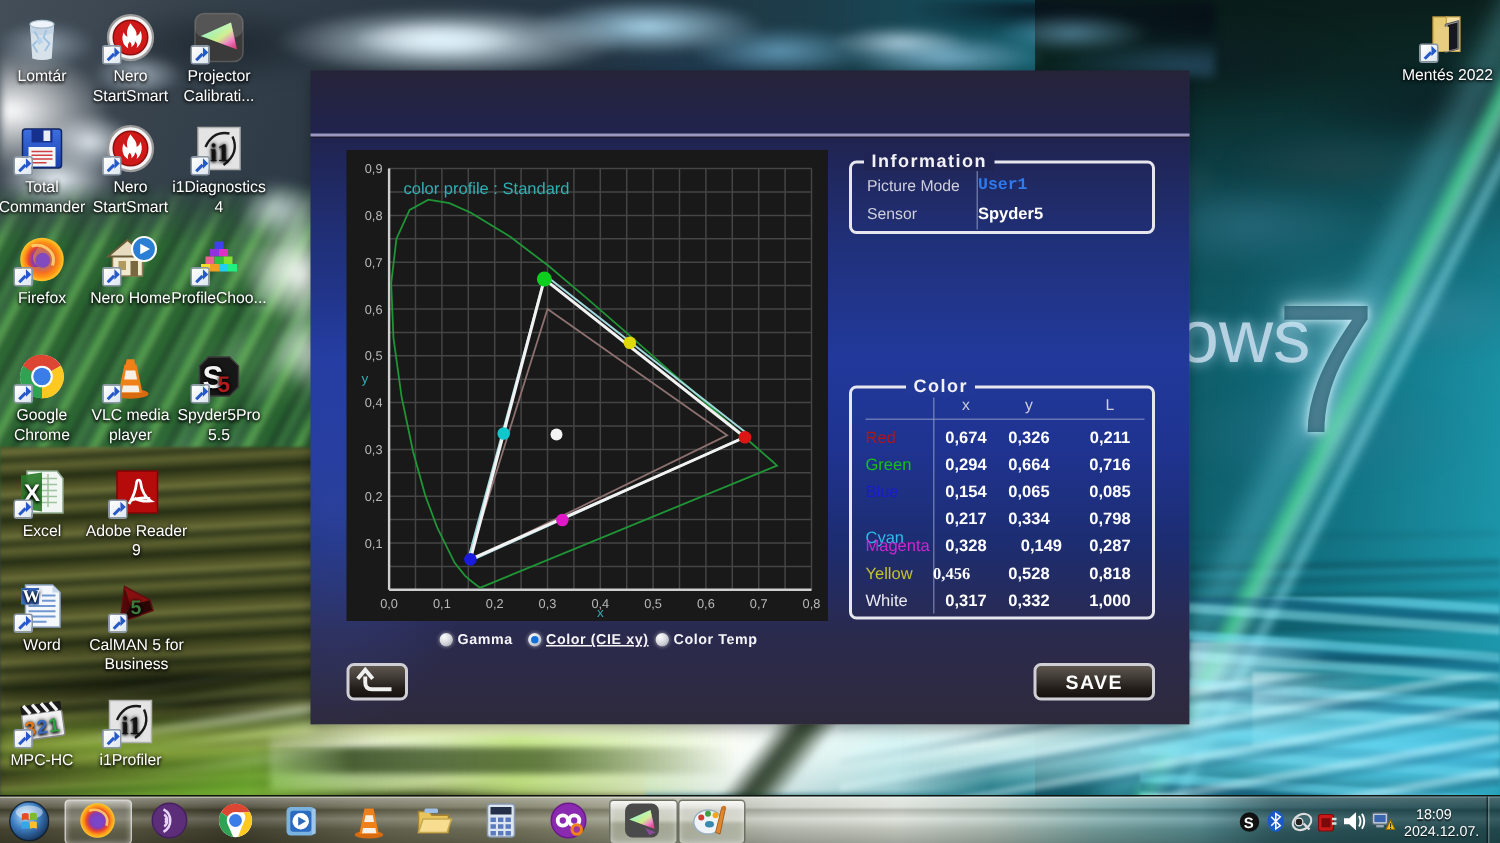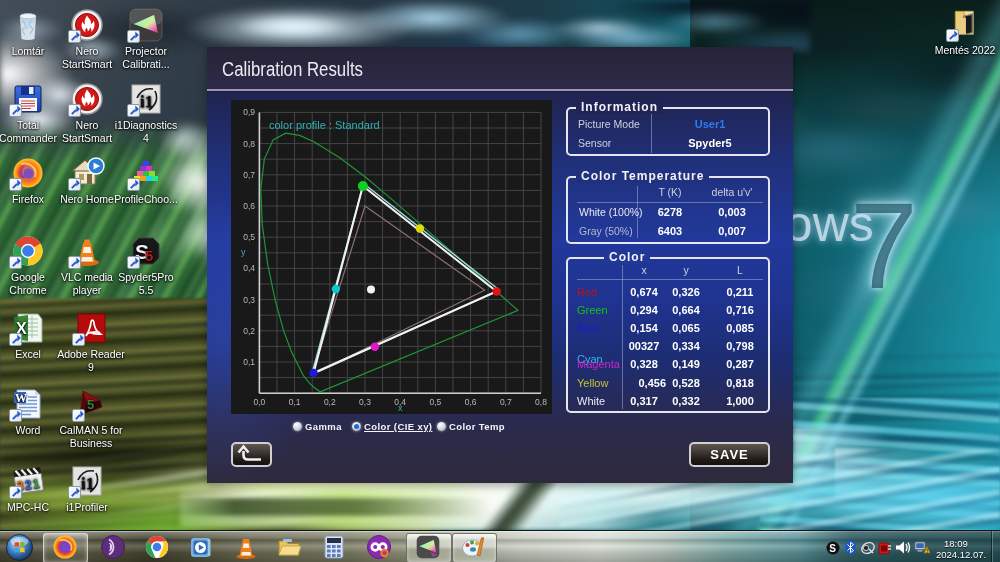--- a/index.html
+++ b/index.html
@@ -360,23 +360,20 @@
 <path d="M15 4 L26 4 L26 32 L15 32 Z" fill="#f5e2a4" stroke="#c8a851" stroke-width="1"></path>
 <path d="M14 10 L25 7 L25 30 L14 33 Z" fill="#9a9a98" stroke="#555" stroke-width="0.8"></path>
 <path d="M16 10.5 L24 8.5 L24 29.5 L16 31.5 Z" fill="#17171d"></path>
 <path d="M5 32 L7 12 L17 12 L17 32 Z" fill="#e8cd80"></path>
             </g>
           </svg>
           <span class="sc"></span>
         </div>Mentés 2022</div>
     </div>
 <div id="dlg">
-  <div id="dlghead">
-        <span class="t">Calibration Results</span>
-      </div>
   <div id="dlgline"></div>
       <div style="position:absolute;left:0;top:42px;width:586px;height:394px;background:radial-gradient(ellipse 130px 200px at 16px 250px,rgba(72,104,225,.30),rgba(72,104,225,0) 75%);"></div>
   <div id="chart">
   <svg width="321" height="314" viewBox="0 0 321 314">
     <g id="grid" stroke="#454545" stroke-width="1">
             <line x1="28.4" y1="12.4" x2="28.4" y2="293.2"></line>
             <line x1="46.0" y1="12.4" x2="46.0" y2="293.2"></line>
             <line x1="63.6" y1="12.4" x2="63.6" y2="293.2"></line>
             <line x1="81.2" y1="12.4" x2="81.2" y2="293.2"></line>
             <line x1="98.8" y1="12.4" x2="98.8" y2="293.2"></line>
@@ -450,35 +447,22 @@
           </g>
     <text x="10" y="155" fill="#2fb0b4" font-size="9">y</text>
     <text x="167" y="311" fill="#2fb0b4" font-size="9">x</text>
   </svg>
   </div>
   <div class="panel" id="p-info" style="top:60px;height:49px;">
         <span class="leg" style="background:#202455;">Information</span>
     <div class="vline" style="left:83px;top:5px;height:39px;"></div>
     <span class="pv lab" style="left:10px;top:9px;">Picture Mode</span>
     <span class="pv lab" style="left:10px;top:27.5px;">Sensor</span>
-    <span class="pv val" style="left:84px;top:9px;width:116px;text-align:center;color:#2e7bf0;">User1</span>
-    <span class="pv val" style="left:84px;top:27.5px;width:116px;text-align:center;">Spyder5</span>
-  </div>
-  <div class="panel" id="p-ct" style="top:129px;height:68px;">
-        <span class="leg" style="background:#20317e;">Color Temperature</span>
-    <div class="vline" style="left:69px;top:8px;height:52px;"></div>
-    <div class="hline" style="left:9px;top:24px;width:186px;"></div>
-    <span class="pv lab" style="left:69px;top:8px;width:66px;text-align:center;">T (K)</span>
-    <span class="pv lab" style="left:131px;top:8px;width:66px;text-align:center;">delta u'v'</span>
-    <span class="pv lab" style="left:11px;top:28px;color:#e8e8f2;">White (100%)</span>
-    <span class="pv lab" style="left:11px;top:47px;color:#b7b7cc;">Gray (50%)</span>
-    <span class="pv val" style="left:69px;top:28px;width:66px;text-align:center;">6278</span>
-    <span class="pv val" style="left:131px;top:28px;width:66px;text-align:center;">0,003</span>
-    <span class="pv val" style="left:69px;top:47px;width:66px;text-align:center;">6403</span>
-    <span class="pv val" style="left:131px;top:47px;width:66px;text-align:center;">0,007</span>
+    <span class="pv val" style="left:84px;top:9px;width:116px;color:#2e7bf0;font-family:Liberation Mono, monospace;">User1</span>
+    <span class="pv val" style="left:84px;top:27.5px;width:116px;text-align:left;">Spyder5</span>
   </div>
   <div class="panel" id="p-col" style="top:210px;height:156px;">
         <span class="leg" style="background:#213897;margin-left:28px;">Color</span>
     <div class="vline" style="left:54px;top:6px;height:144px;"></div>
     <div class="hline" style="left:9px;top:20px;width:186px;"></div>
     <span class="pv lab" style="left:54px;top:5px;width:44px;text-align:center;">x</span>
     <span class="pv lab" style="left:96px;top:5px;width:44px;text-align:center;">y</span>
     <span class="pv lab" style="left:150px;top:5px;width:44px;text-align:center;">L</span>
     <span class="pv" style="left:9px;top:27px;color:#b61414;">Red</span>
     <span class="pv" style="left:9px;top:45px;color:#16c216;">Green</span>
@@ -489,27 +473,27 @@
     <span class="pv" style="left:9px;top:136px;color:#ececf2;">White</span>
     <span class="pv val" style="left:54px;top:27px;width:44px;text-align:center;">0,674</span>
         <span class="pv val" style="left:96px;top:27px;width:44px;text-align:center;">0,326</span>
         <span class="pv val" style="left:150px;top:27px;width:44px;text-align:center;">0,211</span>
     <span class="pv val" style="left:54px;top:45px;width:44px;text-align:center;">0,294</span>
         <span class="pv val" style="left:96px;top:45px;width:44px;text-align:center;">0,664</span>
         <span class="pv val" style="left:150px;top:45px;width:44px;text-align:center;">0,716</span>
     <span class="pv val" style="left:54px;top:63px;width:44px;text-align:center;">0,154</span>
         <span class="pv val" style="left:96px;top:63px;width:44px;text-align:center;">0,065</span>
         <span class="pv val" style="left:150px;top:63px;width:44px;text-align:center;">0,085</span>
-    <span class="pv val" style="left:54px;top:81px;width:44px;text-align:center;">00327</span>
+    <span class="pv val" style="left:54px;top:81px;width:44px;text-align:center;">0,217</span>
         <span class="pv val" style="left:96px;top:81px;width:44px;text-align:center;">0,334</span>
         <span class="pv val" style="left:150px;top:81px;width:44px;text-align:center;">0,798</span>
     <span class="pv val" style="left:54px;top:99px;width:44px;text-align:center;">0,328</span>
-        <span class="pv val" style="left:96px;top:99px;width:44px;text-align:center;">0,149</span>
+        <span class="pv val" style="left:96px;top:99px;width:44px;text-align:right;">0,149</span>
         <span class="pv val" style="left:150px;top:99px;width:44px;text-align:center;">0,287</span>
-    <span class="pv val" style="left:54px;top:118px;width:44px;text-align:right;">0,456</span>
+    <span class="pv val" style="left:54px;top:118px;width:44px;text-align:left;font-family:Liberation Serif, serif;">0,456</span>
         <span class="pv val" style="left:96px;top:118px;width:44px;text-align:center;">0,528</span>
         <span class="pv val" style="left:150px;top:118px;width:44px;text-align:center;">0,818</span>
     <span class="pv val" style="left:54px;top:136px;width:44px;text-align:center;">0,317</span>
         <span class="pv val" style="left:96px;top:136px;width:44px;text-align:center;">0,332</span>
         <span class="pv val" style="left:150px;top:136px;width:44px;text-align:center;">1,000</span>
   </div>
   <div id="radiorow">
     <span class="radio" style="left:86px;top:375px;"></span>
         <span class="rlab" style="left:98px;top:374px;">Gamma</span>
     <span class="radio sel" style="left:145px;top:375px;"></span>

